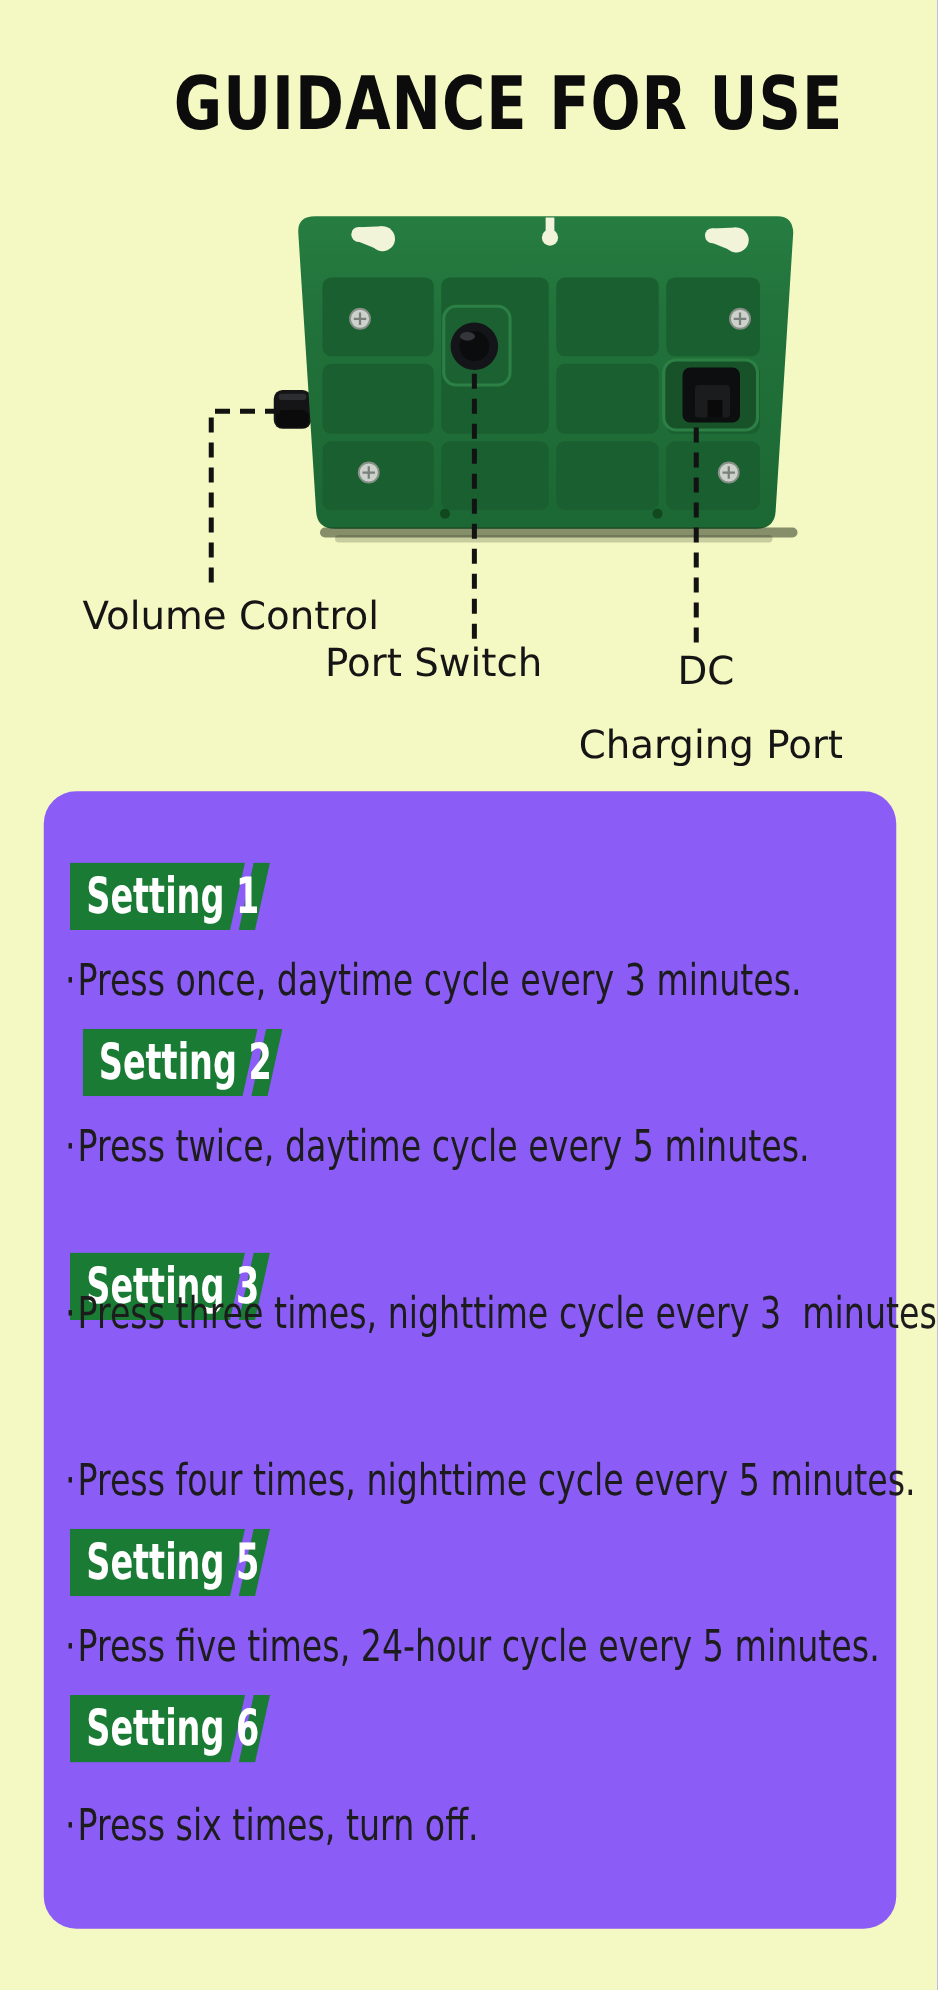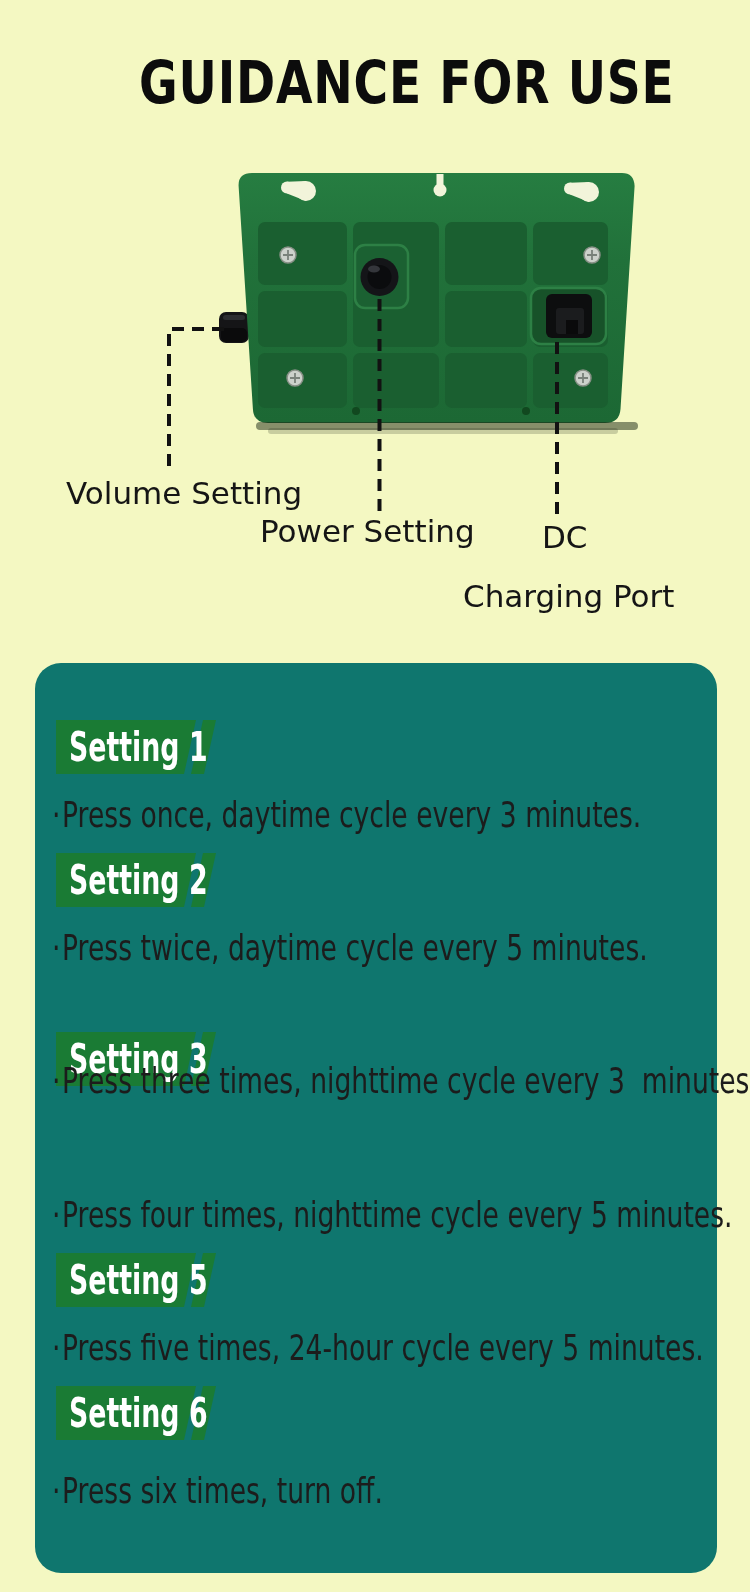--- a/index.html
+++ b/index.html
@@ -29,22 +29,22 @@
     letter-spacing:1px;
   }
   
   .figure-svg{position:absolute;left:0;top:160px;width:750px;height:460px;}
   .callout-label{
     position:absolute;color:#151515;font-size:31px;line-height:35px;
     white-space:nowrap;
   }
   
   .card{
-    position:absolute;left:35px;top:663px;width:682px;height:910px;
-    background:#0f766e;border-radius:26px;
+    position:absolute;left:35px;top:633px;width:682px;height:910px;
+    background:#8b5cf6;border-radius:26px;
   }
   
   .badge{
     position:absolute;left:21px;
     width:164px;height:54px;
   }
   .badge .shape-main{
     position:absolute;inset:0;background:#1a7b34;
     clip-path:polygon(0 0,140px 0,128px 100%,0 100%);
   }
@@ -160,35 +160,35 @@
     <rect x="256" y="262" width="382" height="8" rx="4" fill="#182512" opacity="0.5"></rect>
     <rect x="268" y="268" width="350" height="6" rx="3" fill="#182512" opacity="0.2"></rect>
 
     <g fill="none" stroke="#121212" stroke-width="4" stroke-dasharray="12 8">
       <path d="M 224 169 L 169 169 L 169 313"></path>
       <path d="M 379.5 139 L 379.5 356"></path>
       <path d="M 557 182 L 557 356"></path>
     </g>
   </svg>
 
-  <div class="callout-label" style="left:66px;top:476px;">Volume Setting</div>
-  <div class="callout-label" style="left:260px;top:514px;">Power Setting</div>
+  <div class="callout-label" style="left:66px;top:476px;">Volume Control</div>
+  <div class="callout-label" style="left:260px;top:514px;">Port Switch</div>
   <div class="callout-label" style="left:542px;top:520px;">DC</div>
   <div class="callout-label" style="left:463px;top:579px;">Charging Port</div>
 
   <div class="card">
 
     <div class="badge" style="top:57px;">
       <div class="shape-main"></div>
       <div class="shape-sliver"></div>
       <span class="badge-text">Setting 1</span>
     </div>
     <div class="bullet-line" style="top:132px;"><span class="bullet-dot">·</span><span>Press once, daytime cycle every 3 minutes.</span></div>
 
-    <div class="badge" style="top:190px;">
+    <div class="badge" style="top:190px;margin-left:10px;">
       <div class="shape-main"></div>
       <div class="shape-sliver"></div>
       <span class="badge-text">Setting 2</span>
     </div>
     <div class="bullet-line" style="top:265px;"><span class="bullet-dot">·</span><span>Press twice, daytime cycle every 5 minutes.</span></div>
 
     <div class="badge" style="top:323px;margin-top:46px;">
       <div class="shape-main"></div>
       <div class="shape-sliver"></div>
       <span class="badge-text">Setting 3</span>

